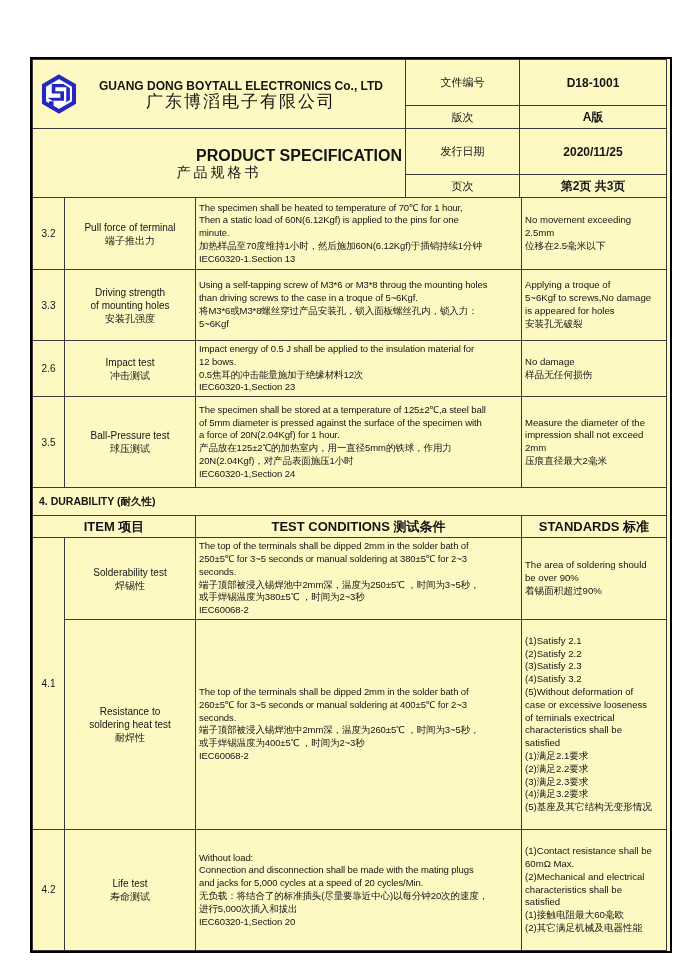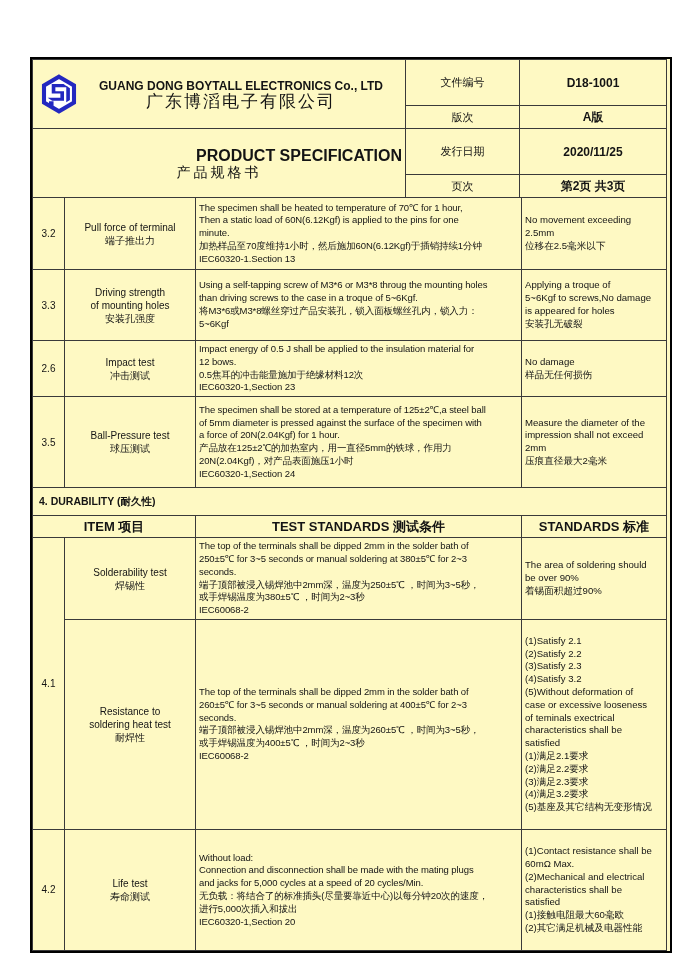--- a/index.html
+++ b/index.html
@@ -148,21 +148,21 @@
 2mm
 压痕直径最大2毫米</td>
     </tr>
 
     <tr style="height:28px">
       <td class="sec-title" colspan="4">4. DURABILITY (耐久性)</td>
     </tr>
 
     <tr style="height:22px">
       <td class="colhead" colspan="2">ITEM 项目</td>
-      <td class="colhead">TEST STANDARDS 测试条件</td>
+      <td class="colhead">TEST CONDITIONS 测试条件</td>
       <td class="colhead">STANDARDS 标准</td>
     </tr>
 
     <tr style="height:75px">
       <td class="no" rowspan="2">4.1</td>
       <td class="item">Solderability test
 焊锡性</td>
       <td class="cond">The top of the terminals shall be dipped 2mm in the solder bath of
 250±5℃ for 3~5 seconds or manual soldering at 380±5℃ for 2~3
 seconds.

